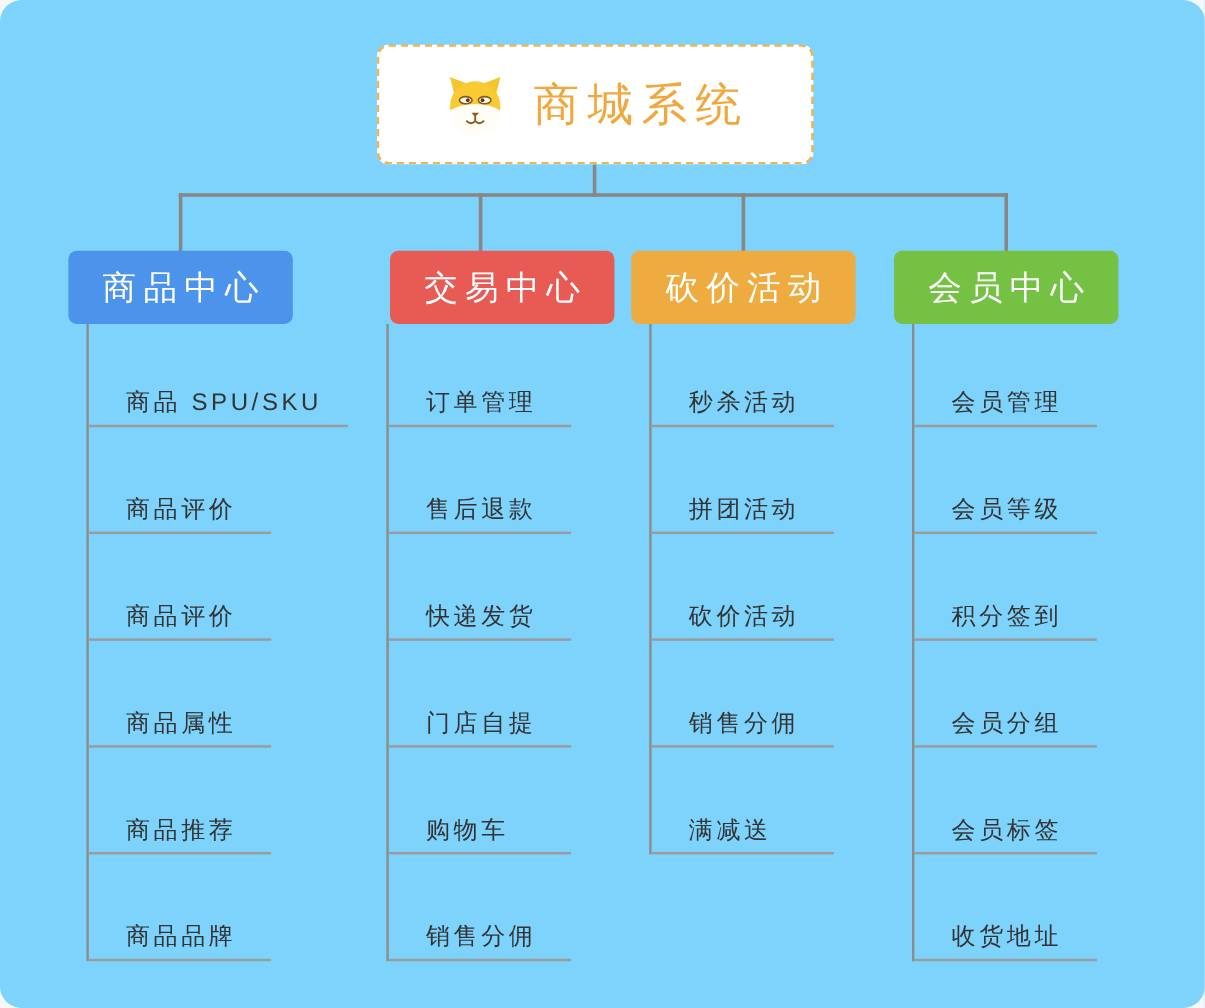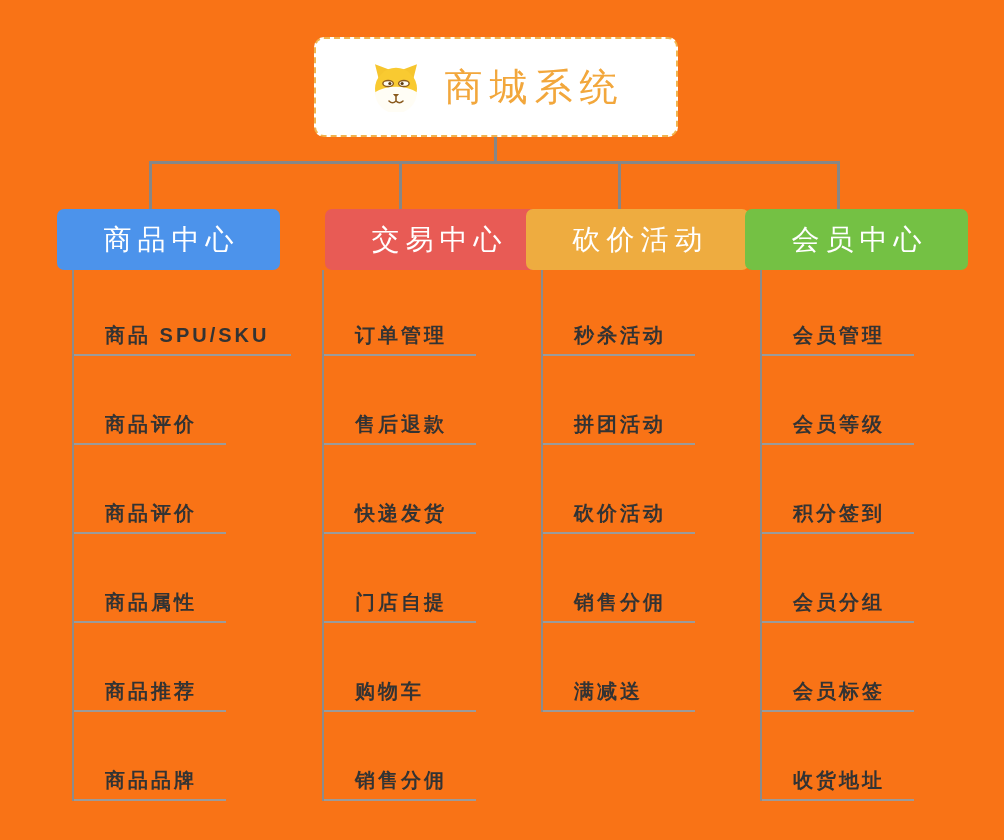--- a/index.html
+++ b/index.html
@@ -3,22 +3,23 @@
 <meta charset="utf-8">
 <style>
   html,body{margin:0;padding:0;}
   body{
     font-family:"Liberation Sans","DejaVu Sans",sans-serif;
     background:#f7f7f7;
   }
   #canvas{
     position:relative;
     width:1004px;height:840px;
-    background:#f97316;
+    background:#7dd3fc;
     overflow:hidden;
+    border-radius:18px;
   }
   
   #root-node{
     position:absolute;left:314px;top:37px;width:364px;height:100px;
     box-sizing:border-box;
     background:#ffffff;
     border:2px dashed #f2b44d;
     border-radius:10px;
     display:flex;align-items:center;justify-content:center;gap:14px;
   }
@@ -37,36 +38,35 @@
   #drop-b1{left:399px;top:161px;width:3px;height:49px;}
   #drop-b2{left:618px;top:161px;width:3px;height:49px;}
   #drop-b3{left:837px;top:161px;width:3px;height:49px;}
   
   .branch{position:absolute;top:209px;}
   #branch-0{left:57px;}
   #branch-1{left:307px;}
   #branch-2{left:526px;}
   #branch-3{left:745px;}
   .node-box{
-    width:223px;height:61px;
+    width:187px;height:61px;
     box-sizing:border-box;
     border-radius:7px;
     color:#ffffff;
     font-size:28px;
     letter-spacing:6px;
     padding-left:6px; 
     display:flex;align-items:center;justify-content:center;
     white-space:nowrap;
   }
   .item-list{
     margin:0;padding:0;list-style:none;
     margin-left:15px;
     border-left:2px solid #8c8c8c;
     width:max-content;
-    font-weight:bold;
   }
   .item-list li{
     box-sizing:border-box;
     height:89px;
     display:flex;align-items:flex-end;
     padding:0 22px 5px 31px;
     border-bottom:2px solid #9b9b9b;
     width:max-content;
     min-width:152px;
     font-size:20px;

